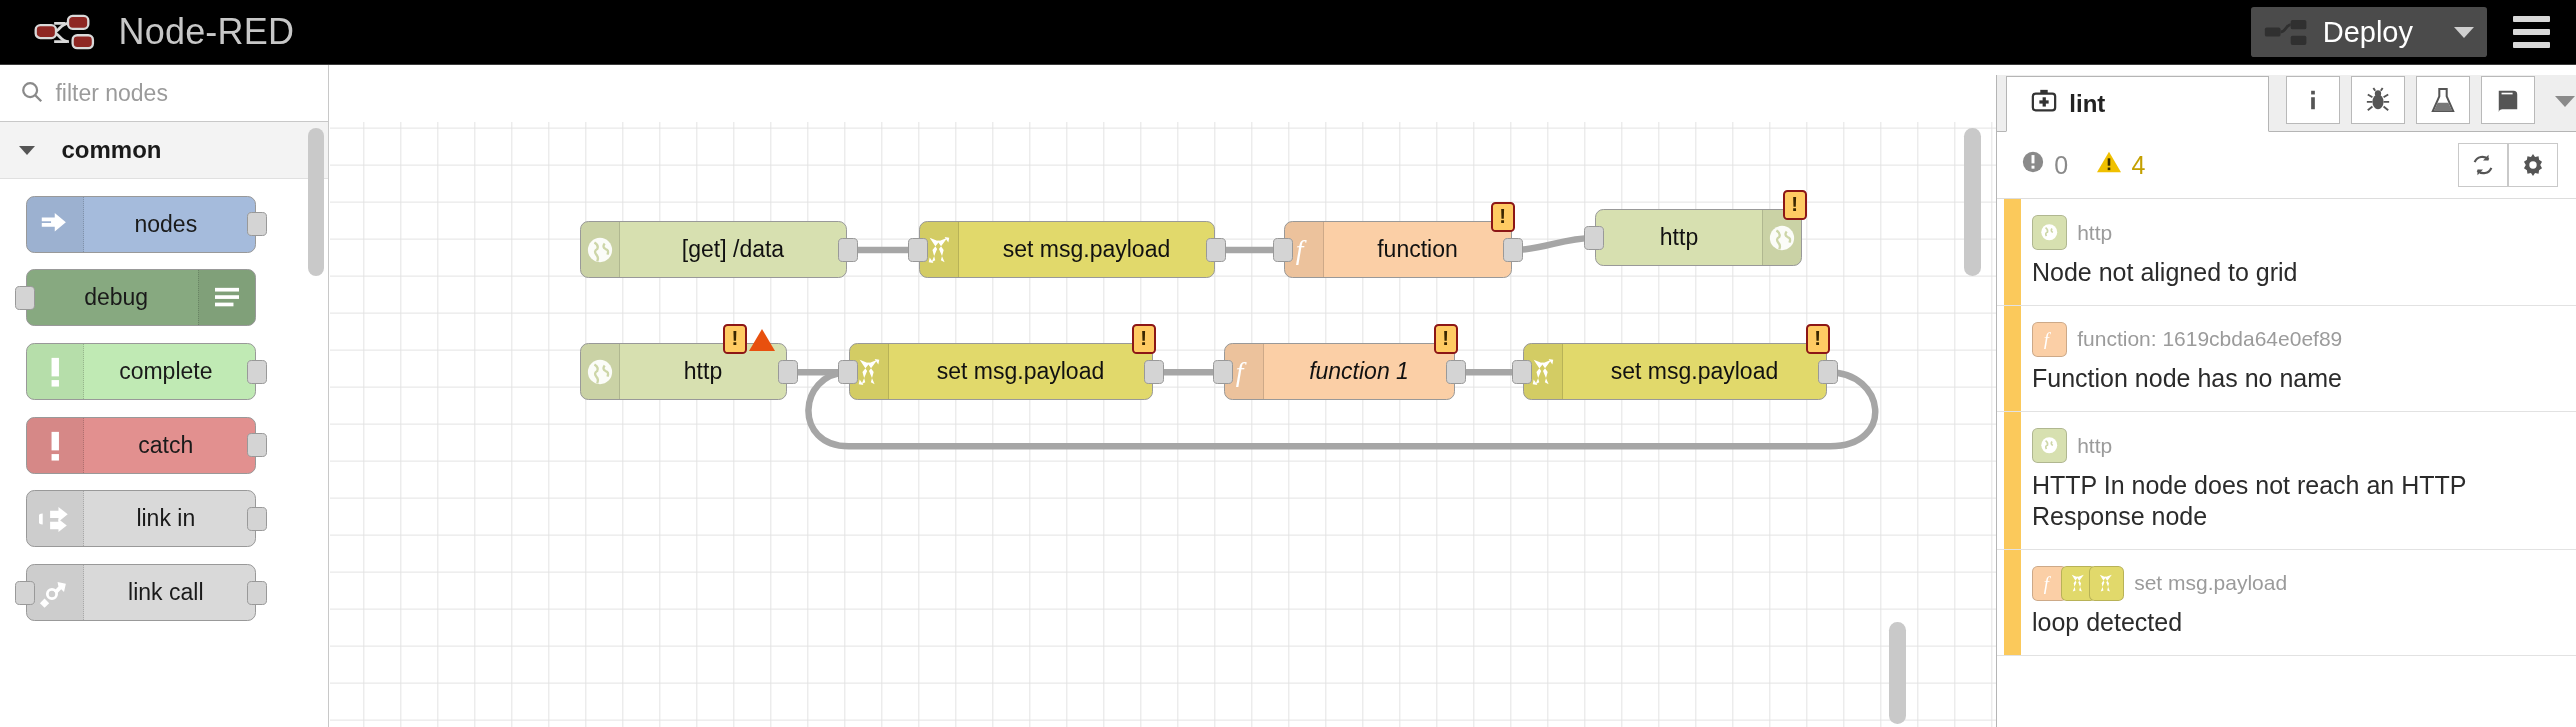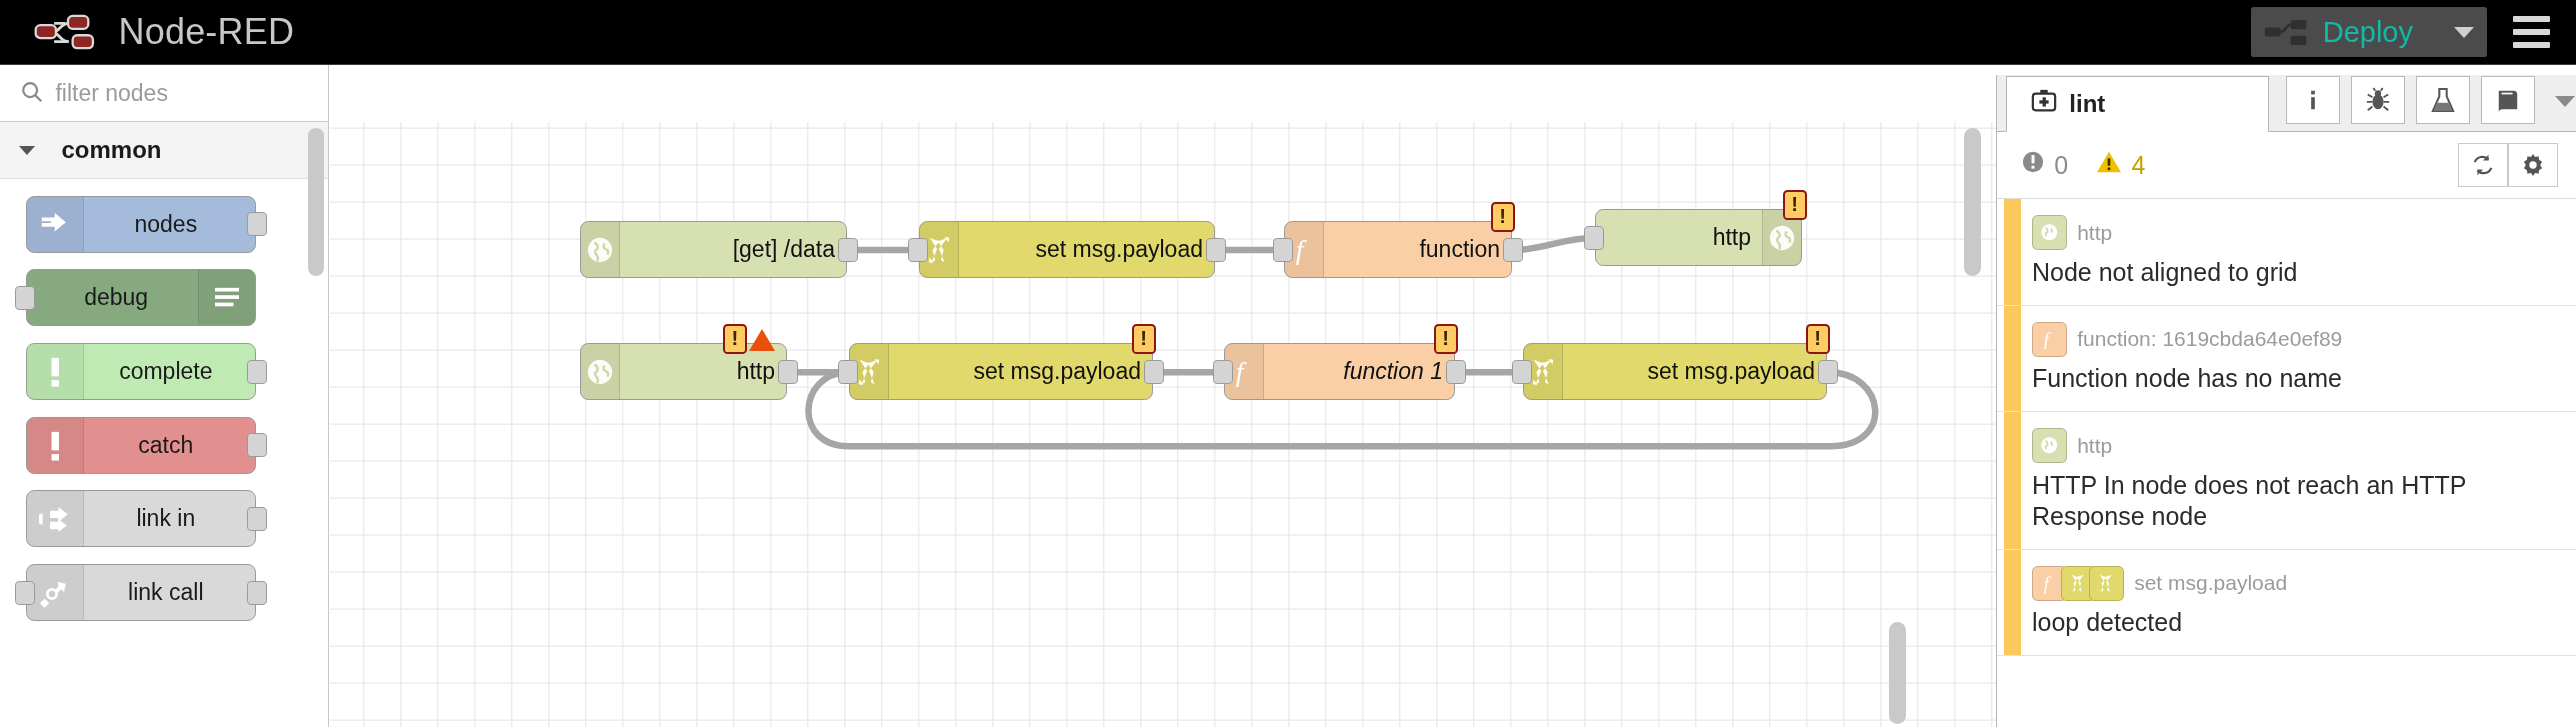--- a/index.html
+++ b/index.html
@@ -35,21 +35,21 @@
     height: 50px;
     margin-right: 0px;
     border-radius: 2.8px;
     cursor: pointer;
     padding: 0 0 0 0;
   }
   #deploy-icon-wrap{
     width: 72px; height: 50px; display:flex; align-items:center; justify-content:center;
   }
   #deploy-label {
-    color: #14b8a6; font-size: 29px; padding-right: 26px;
+    color: #ffffff; font-size: 29px; padding-right: 26px;
   }
   #deploy-caret {
     width: 48px; height: 50px;
     display: flex; align-items: center; justify-content: center;
     border-left: 0.9px solid #4b4b4b;
   }
   .caret-d {
     width: 0; height: 0;
     border-left: 10.2px solid transparent;
     border-right: 10.2px solid transparent;
@@ -186,21 +186,21 @@
     font-size: 23px; color: #111;
   }
   .fnode .fi {
     width: 39px; height: 100%;
     display:flex; align-items:center; justify-content:center;
     background: rgba(0,0,0,.06);
     border-right: 0.9px solid rgba(0,0,0,.13);
     border-radius: 6.5px 0 0 6.5px;
   }
   .fnode.ic-right .fi { order: 2; border-right:none; border-left:0.9px solid rgba(0,0,0,.13); border-radius: 0 6.5px 6.5px 0; }
-  .fnode .fl { flex:1; text-align:right; padding: 0 11px; white-space: nowrap; }
+  .fnode .fl { flex:1; text-align:center; padding: 0 11px; white-space: nowrap; }
   .fnode.ic-right .fl { order: 1; }
   .badge {
     position:absolute; top: -20.4px;
     width: 24px; height: 30px;
     background: #FFCB63; border: 2.8px solid #8c1616; border-radius: 4.6px;
     display: flex; align-items: center; justify-content: center;
     font-size: 20.4px; font-weight: bold; color: #3a2600; line-height: 1;
   }
   .tri-warn {
     position: absolute; top: -15px;

